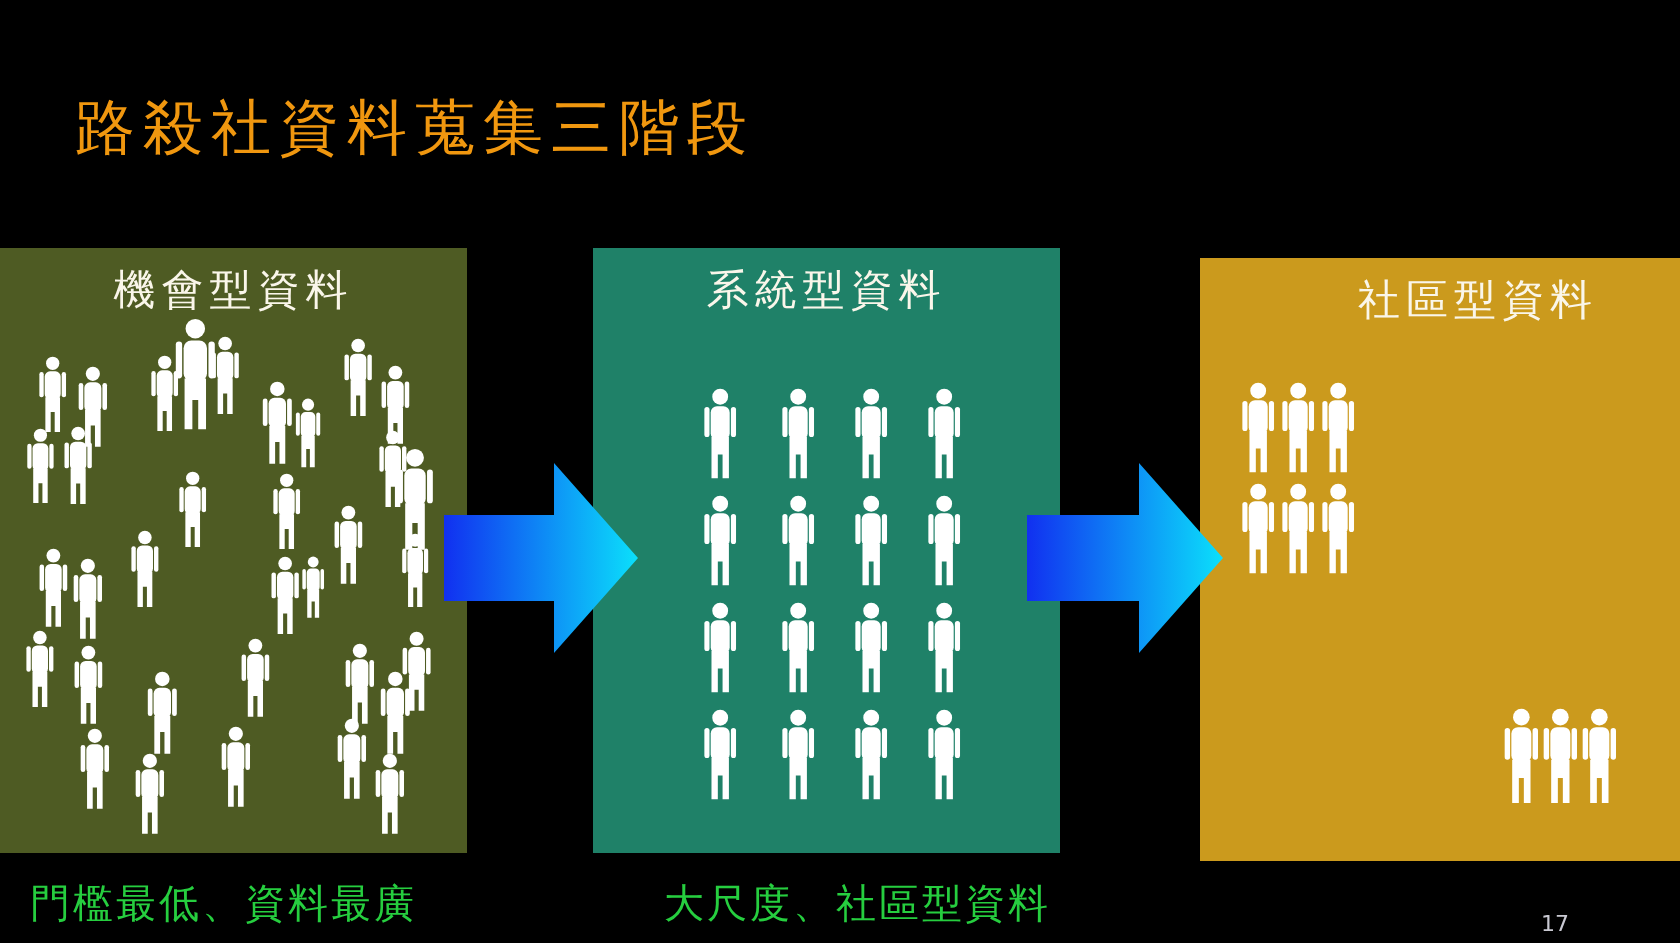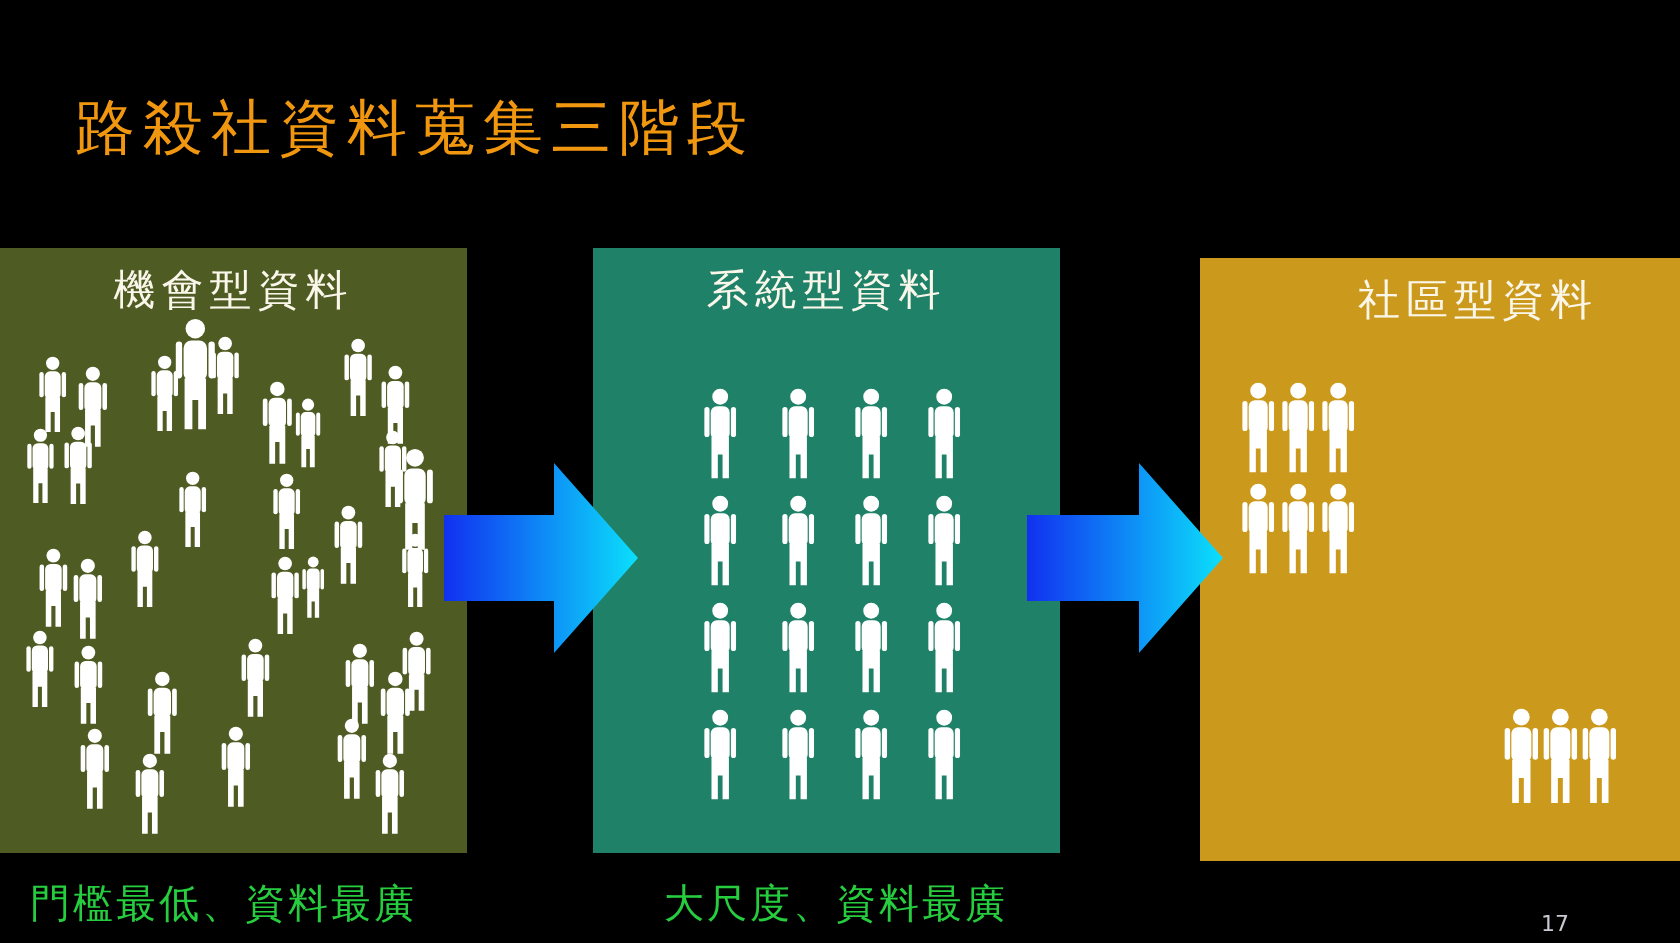--- a/index.html
+++ b/index.html
@@ -491,17 +491,17 @@
     <defs>
       <linearGradient id="arrowGrad2" x1="0" y1="0" x2="1" y2="0">
         <stop class="g-start" offset="0" stop-color="#1130F0"></stop>
         <stop class="g-end" offset="1" stop-color="#0BE0FB"></stop>
       </linearGradient>
     </defs>
     <polygon points="0,52 112,52 112,0 196,95 112,190 112,138 0,138" fill="url(#arrowGrad2)"></polygon>
   </svg>
 
   <div class="caption caption-1">門檻最低、資料最廣</div>
-  <div class="caption caption-2">大尺度、資料最廣</div>
+  <div class="caption caption-2">大尺度、社區型資料</div>
 
   <div class="page-number">17</div>
 
 </div>
 
 </body></html>

